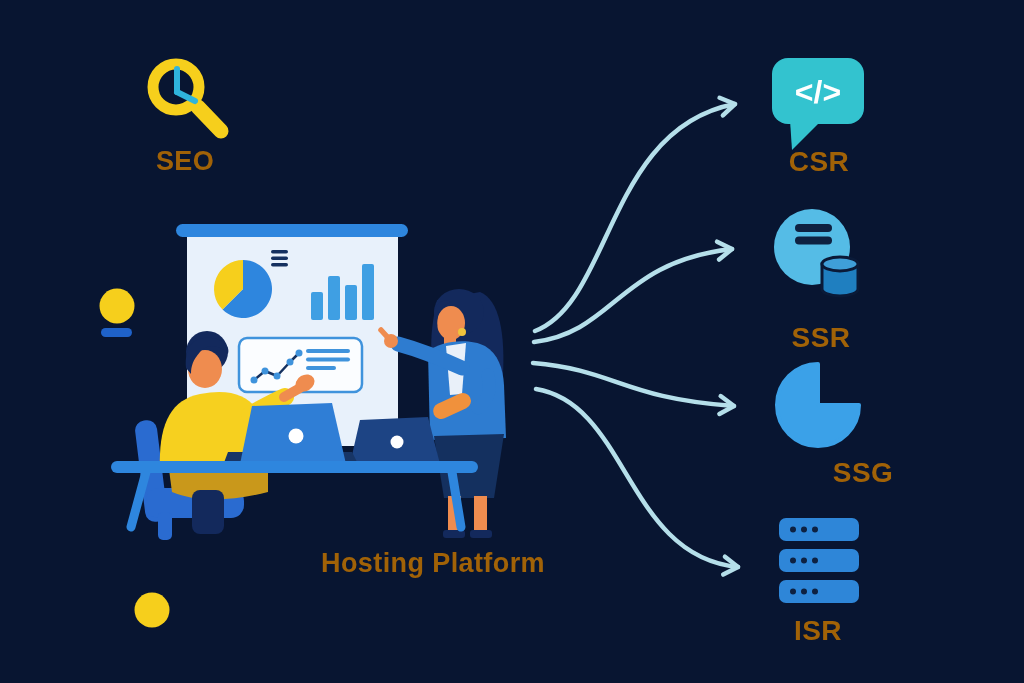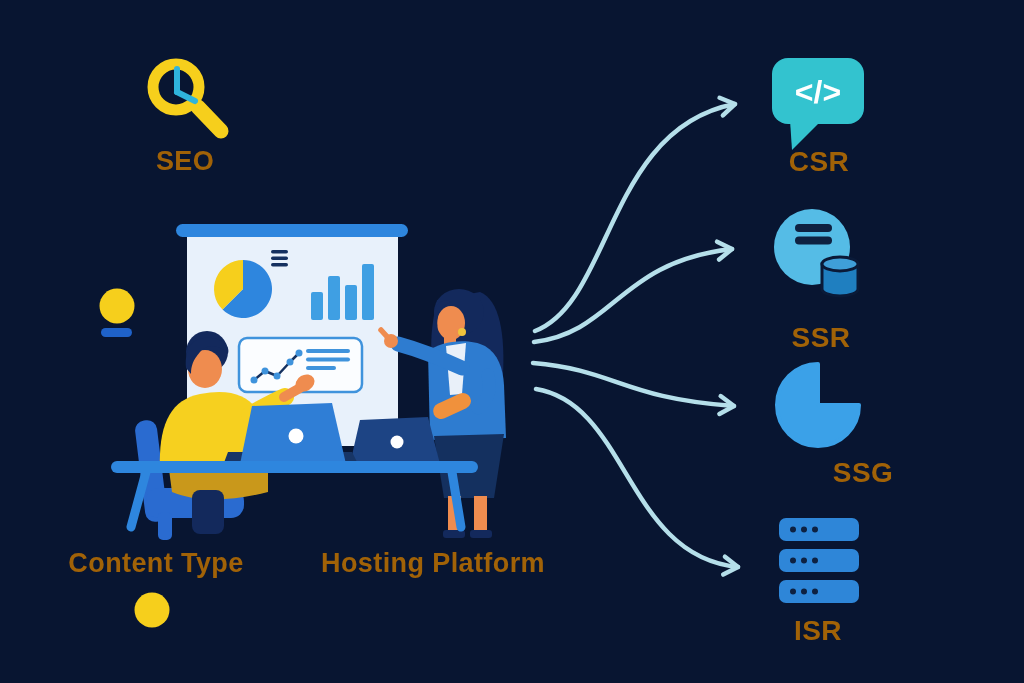--- a/index.html
+++ b/index.html
@@ -184,21 +184,20 @@
       <g>
         <rect x="779" y="580" width="80" height="23" rx="7" fill="#2e86d8"></rect>
         <circle cx="793" cy="591.5" r="3" fill="#0e2141"></circle>
         <circle cx="804" cy="591.5" r="3" fill="#0e2141"></circle>
         <circle cx="815" cy="591.5" r="3" fill="#0e2141"></circle>
       </g>
     </g>
   </svg>
 
   <div class="label" style="left:185px;top:146px;">SEO</div>
-  <div class="label" style="left:156px;top:548px;">Content Type</div>
   <div class="label" style="left:427px;top:548px;margin-left:6px;">Hosting Platform</div>
 
   <div class="label strategy" style="left:819px;top:146px;">CSR</div>
   <div class="label strategy" style="left:821px;top:322px;">SSR</div>
   <div class="label strategy" style="left:820px;top:457px;margin-left:43px;">SSG</div>
   <div class="label strategy" style="left:818px;top:615px;">ISR</div>
 
 </div>
 
 </body></html>

